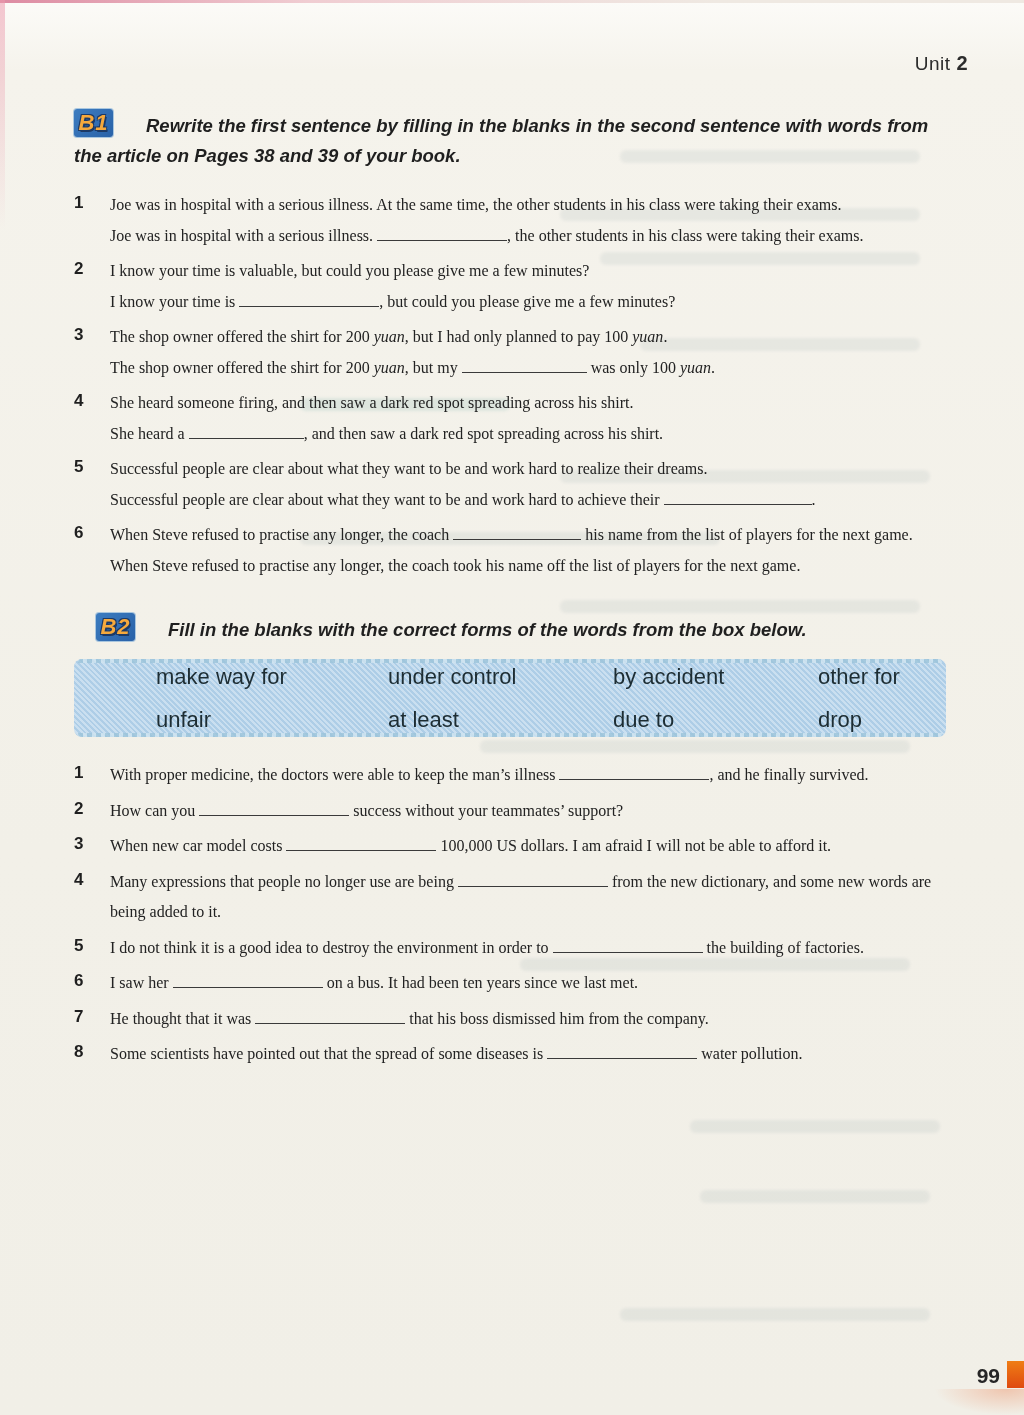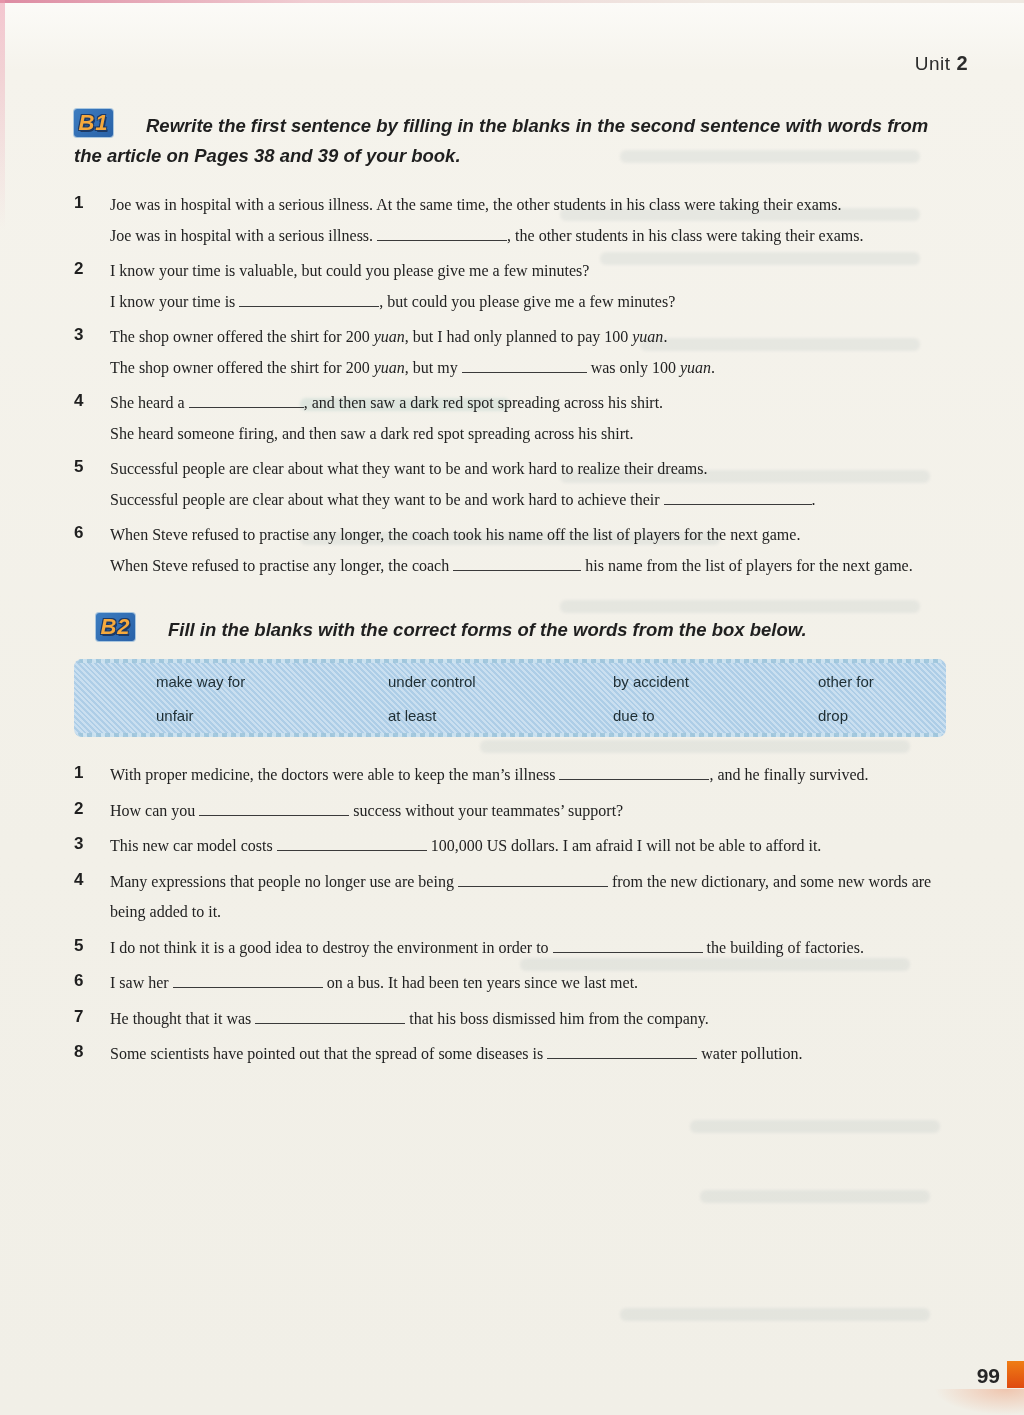--- a/index.html
+++ b/index.html
@@ -37,21 +37,21 @@
   .it{font-style:italic;}
   .blank{display:inline-block;height:15px;border-bottom:1.7px solid #3a3a3a;vertical-align:baseline;}
   .w130{width:130px}.w140{width:140px}.w125{width:125px}.w115{width:115px}.w148{width:148px}.w128{width:128px}.w150{width:150px}
   .b2head{margin-top:34px;padding-left:22px;}
   .wordbox{
     position:relative;margin-top:14px;height:78px;border-radius:8px;
     background:#b5d3ea;
     background-image:repeating-linear-gradient(45deg,rgba(255,255,255,.28) 0 2px,rgba(140,180,215,.18) 2px 4px);
     display:grid;grid-template-columns:232px 225px 205px auto;
     align-content:center;row-gap:17px;padding-left:82px;box-sizing:border-box;
-    font-family:"Liberation Sans",sans-serif;font-size:15px;color:#1d2d33;
+    font-family:"Liberation Sans",sans-serif;font-size:22px;color:#1d2d33;
   }
   .wordbox:before,.wordbox:after{content:"";position:absolute;left:4px;right:4px;height:4px;
     background:repeating-linear-gradient(90deg,#9cc4da 0 5px,#cfe4f0 5px 9px);opacity:.8;}
   .wordbox:before{top:0;border-radius:4px 4px 0 0;}
   .wordbox:after{bottom:0;border-radius:0 0 4px 4px;}
   .b2list{margin-top:23px;}
   .footer{position:absolute;right:0;bottom:27px;display:flex;align-items:flex-end;}
   .pnum{font-family:"Liberation Sans",sans-serif;font-weight:bold;font-size:21px;color:#262626;margin-right:7px;}
   .ptab{width:17px;height:27px;background:linear-gradient(180deg,#ef7d15,#df4a10);}
   .psmudge{position:absolute;right:0;bottom:0;width:90px;height:26px;
@@ -114,38 +114,38 @@
         <span class="n">3</span>
         <div class="t">
           <p><span>The shop owner offered the shirt for 200 </span><span class="it">yuan</span><span>, but I had only planned to pay 100 </span><span class="it">yuan</span><span>.</span></p>
           <p><span>The shop owner offered the shirt for 200 </span><span class="it">yuan</span><span>, but my </span><span class="blank w125"></span><span> was only 100 </span><span class="it">yuan</span><span>.</span></p>
         </div>
       </div>
 
       <div class="item">
         <span class="n">4</span>
         <div class="t">
+          <p>She heard someone firing, and then saw a dark red spot spreading across his shirt.</p>
           <p><span>She heard a </span><span class="blank w115"></span><span>, and then saw a dark red spot spreading across his shirt.</span></p>
-          <p>She heard someone firing, and then saw a dark red spot spreading across his shirt.</p>
         </div>
       </div>
 
       <div class="item">
         <span class="n">5</span>
         <div class="t">
           <p>Successful people are clear about what they want to be and work hard to realize their dreams.</p>
           <p><span>Successful people are clear about what they want to be and work hard to achieve their </span><span class="blank w148"></span><span>.</span></p>
         </div>
       </div>
 
       <div class="item">
         <span class="n">6</span>
         <div class="t">
+          <p><span>When Steve refused to practise any longer, the coach </span><span class="blank w128"></span><span> his name from the list of players for the next game.</span></p>
           <p>When Steve refused to practise any longer, the coach took his name off the list of players for the next game.</p>
-          <p><span>When Steve refused to practise any longer, the coach </span><span class="blank w128"></span><span> his name from the list of players for the next game.</span></p>
         </div>
       </div>
     </div>
 
     <p class="instruction b2head">
       <span class="badge">B2</span>
       <span>Fill in the blanks with the correct forms of the words from the box below.</span>
     </p>
 
     <div class="wordbox">
@@ -168,21 +168,21 @@
       </div>
       <div class="item">
         <span class="n">2</span>
         <div class="t">
             <p><span>How can you </span><span class="blank w150"></span><span> success without your teammates’ support?</span></p>
           </div>
       </div>
       <div class="item">
         <span class="n">3</span>
         <div class="t">
-            <p><span>This new car model costs </span><span class="blank w150"></span><span> 100,000 US dollars. I am afraid I will not be able to afford it.</span></p>
+            <p><span>When new car model costs </span><span class="blank w150"></span><span> 100,000 US dollars. I am afraid I will not be able to afford it.</span></p>
           </div>
       </div>
       <div class="item">
         <span class="n">4</span>
         <div class="t">
             <p><span>Many expressions that people no longer use are being </span><span class="blank w150"></span><span> from the new dictionary, and some new words are being added to it.</span></p>
           </div>
       </div>
       <div class="item">
         <span class="n">5</span>

